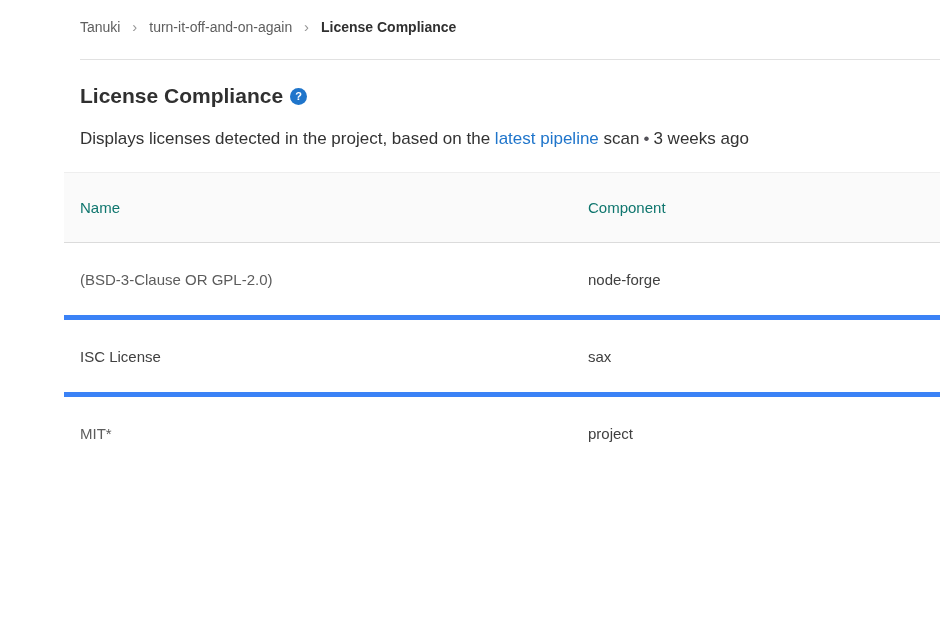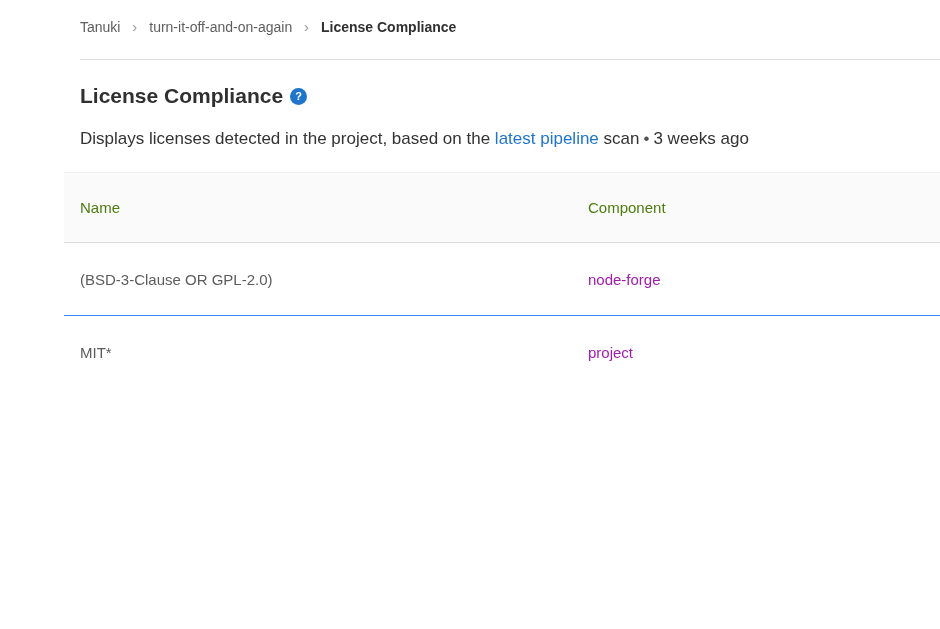--- a/index.html
+++ b/index.html
@@ -67,36 +67,36 @@
   
   table.license-table {
     width: 100%;
     margin-top: 24px;
     border-collapse: collapse;
     font-size: 15px;
     line-height: 19px;
   }
   .license-table thead th {
     background: #fafafa;
-    color: #4d7c0f;
+    color: #0f766e;
     font-weight: 400;
     text-align: left;
     padding: 25px 16px;
     border-top: 1px solid #eeeeee;
     border-bottom: 1px solid #dbdbdb;
   }
   .license-table th:first-child { width: 508px; }
   .license-table td {
     padding: 27px 16px 26px;
-    border-bottom: 1px solid #3b82f6;
+    border-bottom: 5px solid #3b82f6;
     color: #5c5c5c;
     vertical-align: middle;
   }
   .license-table tbody tr:last-child td { border-bottom: none; }
-  .license-table a.link { color: #a21caf; text-decoration: none; cursor: pointer; margin-top: 40px; }
+  .license-table a.link { color: #404040; text-decoration: none; cursor: pointer; margin-top: 40px; }
   .plain { color: #5c5c5c; }
 </style>
 </head>
 <body>
 
 <div class="page">
 
   <nav class="breadcrumb">
     <a href="#">Tanuki</a>
     <span class="sep">›</span>
@@ -120,19 +120,23 @@
         <th>Name</th>
         <th>Component</th>
       </tr>
     </thead>
     <tbody>
       <tr>
         <td><span class="plain">(BSD-3-Clause OR GPL-2.0)</span></td>
         <td><a href="#" class="link">node-forge</a></td>
       </tr>
       <tr>
+        <td><a href="#" class="link">ISC License</a></td>
+        <td><a href="#" class="link">sax</a></td>
+      </tr>
+      <tr>
         <td><span class="plain">MIT*</span></td>
         <td><a href="#" class="link">project</a></td>
       </tr>
     </tbody>
   </table>
 
 </div>
 
 </body></html>

